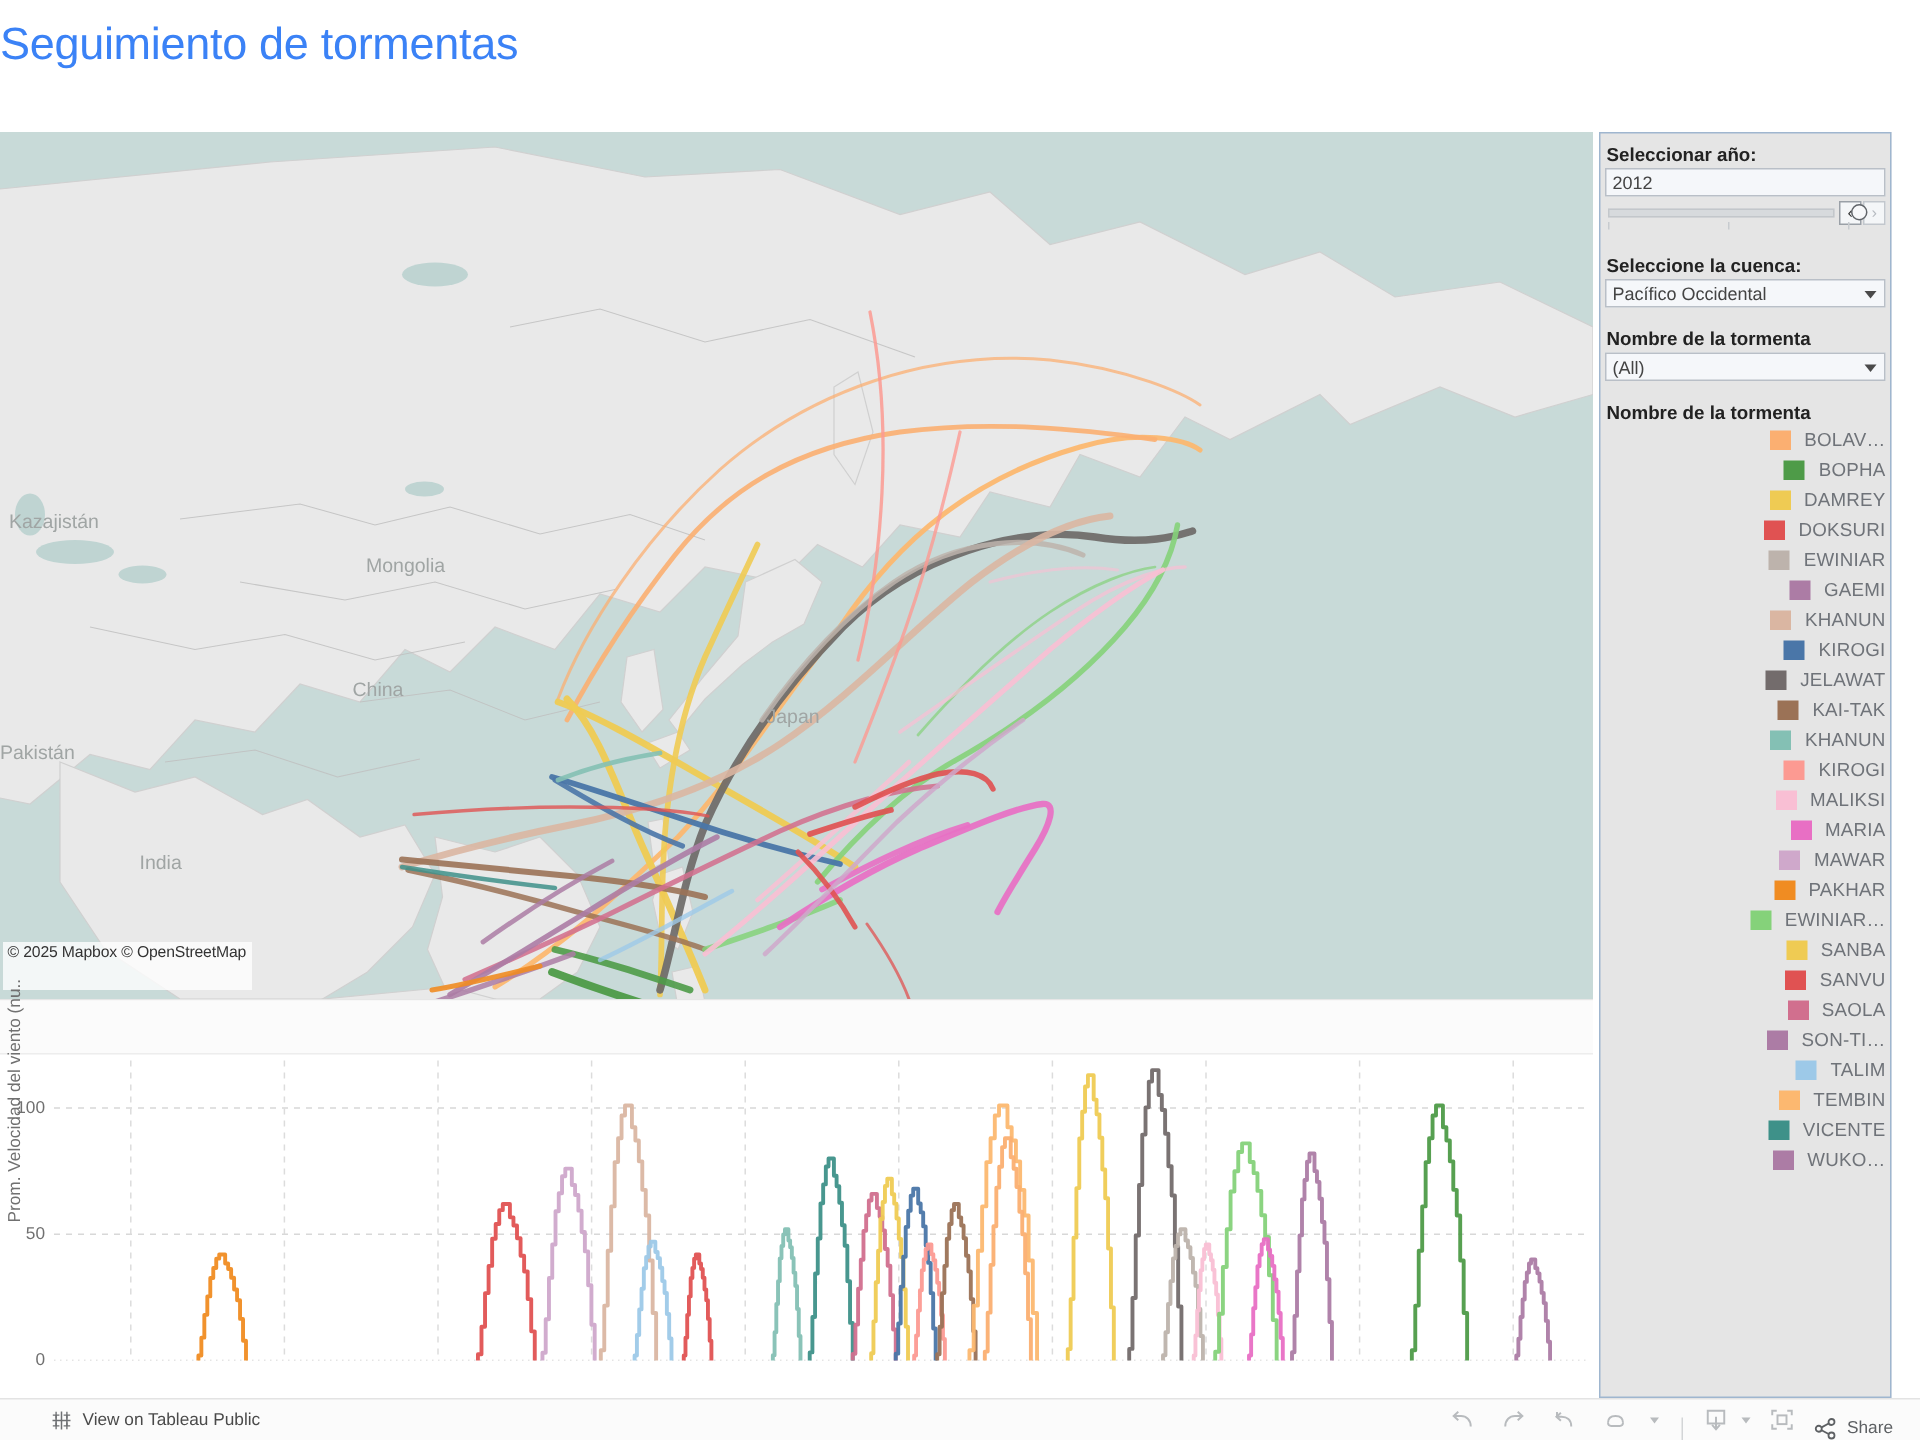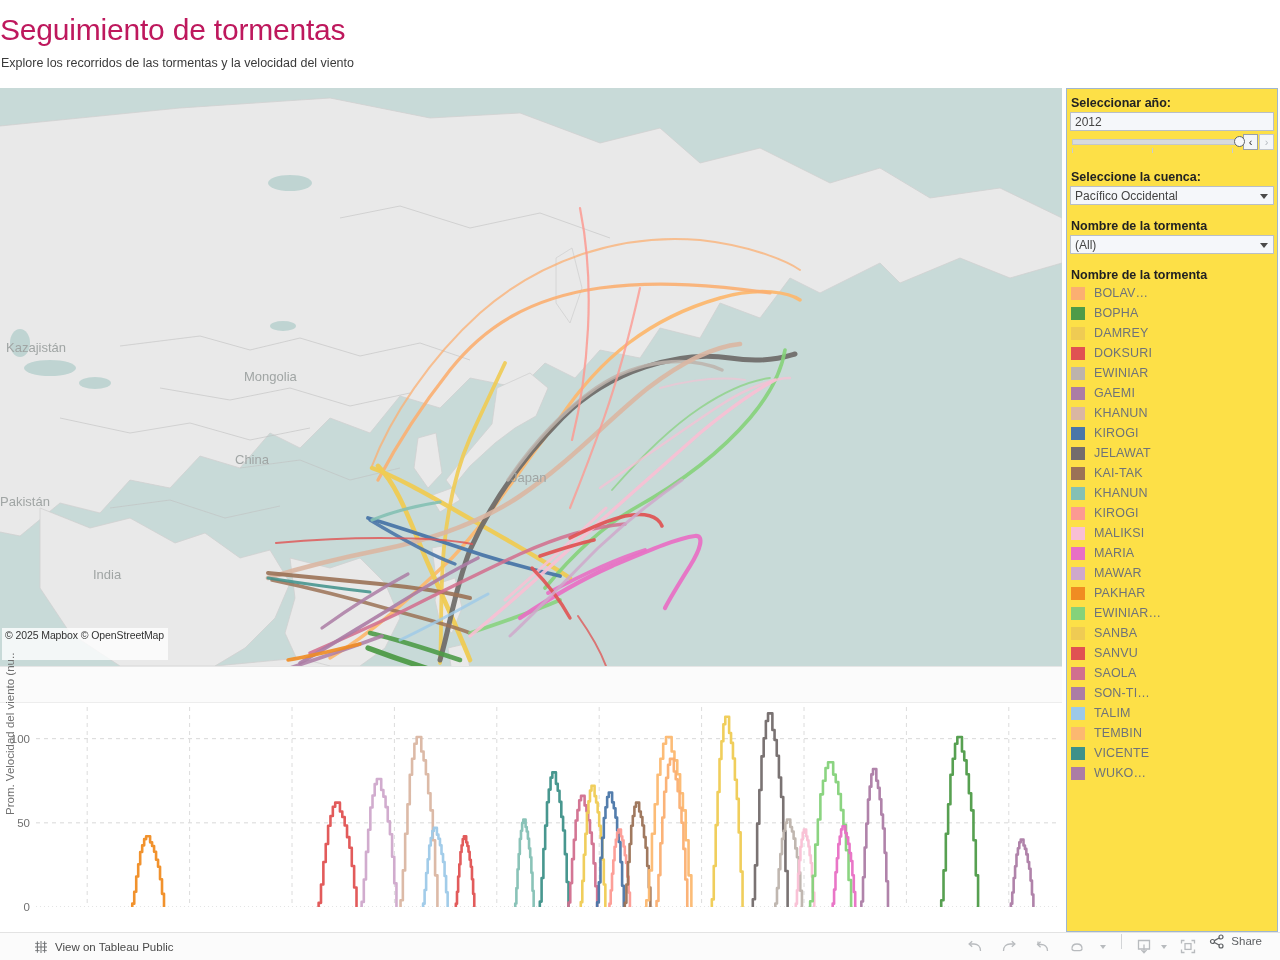--- a/index.html
+++ b/index.html
@@ -9,21 +9,21 @@
     background: #ffffff;
     font-family: "Liberation Sans", sans-serif;
     overflow: hidden;
   }
   #app { position: relative; width: 1280px; height: 960px; background: #fff; }
 
   
   .hdr { position: absolute; left: 0; top: 0; width: 1280px; height: 88px; background: #fff; }
   .hdr-title {
     position: absolute; left: 0; top: 13px;
-    font-size: 30px; font-weight: 400; color: #be185d; letter-spacing: -0.2px;
+    font-size: 30px; font-weight: 400; color: #3b82f6; letter-spacing: -0.2px;
     white-space: nowrap;
   }
   .hdr-sub {
     position: absolute; left: 1px; top: 56px;
     font-size: 12.5px; color: #3a3a3a; white-space: nowrap;
   }
 
   
   .map-panel {
     position: absolute; left: 0; top: 88px; width: 1062px; height: 578px;
@@ -67,22 +67,22 @@
     transform: translateY(-50%);
   }
   .xtick {
     position: absolute; top: 246px;
     font-size: 12.5px; color: #707070; white-space: nowrap;
     transform: translateX(-50%);
   }
 
   
   .ctrl-col {
-    position: absolute; left: 1066px; top: 88px; width: 212px; height: 844px;
-    background: #fde047; border: 1px solid #9fb6cf;
+    position: absolute; left: 1066px; top: 88px; width: 195px; height: 844px;
+    background: #e5e5e5; border: 1px solid #9fb6cf;
   }
   .ctrl-inner { position: relative; padding: 4px 3px 0 3px; }
   .ctrl-label {
     font-size: 12.5px; font-weight: bold; color: #222;
     margin: 3px 0 2px 1px; white-space: nowrap;
   }
   .ctrl-box {
     background: #f5f7fa; border: 1px solid #b9bfc7;
     height: 19px; font-size: 12px; color: #444;
     display: flex; align-items: center; padding: 0 4px;
@@ -118,38 +118,38 @@
   .sbtn.dim { color: #b6bbc1; border-color: #c2c7cd; }
   .ctrl-gap { height: 11px; }
 
   
   .legend-title {
     font-size: 12.5px; font-weight: bold; color: #222;
     margin: 14px 0 1px 1px; white-space: nowrap;
   }
   .legend-list { margin: 0; padding: 0; list-style: none; }
   .legend-item {
-    display: flex; align-items: center; height: 20px; padding-left: 1px;
+    display: flex; align-items: center; height: 20px; padding-left: 1px; justify-content: flex-end;
   }
   .legend-sw { width: 14px; height: 13px; flex: 0 0 14px; }
   .legend-lbl {
     margin-left: 9px; font-size: 12.5px; color: #6f7379; white-space: nowrap;
     letter-spacing: 0.15px;
   }
 
   
   .toolbar {
     position: absolute; left: 0; top: 932px; width: 1280px; height: 28px;
     background: #fbfbfb; border-top: 1px solid #e3e3e3;
     display: flex; align-items: center;
   }
   .tb-left { display: flex; align-items: center; margin-left: 34px; }
   .tb-tabpub { font-size: 11.5px; color: #4a4a4a; margin-left: 7px; white-space: nowrap; }
   .tb-right {
-    margin-left: auto; display: flex; align-items: flex-start; margin-right: 12px; gap: 0px;
+    margin-left: auto; display: flex; align-items: flex-end; margin-right: 12px; gap: 0px;
   }
   .tb-ico {
     width: 34px; height: 26px; display: flex; align-items: center; justify-content: center;
     color: #b8bbbe;
   }
   .tb-sep { width: 1px; height: 15px; background: #d3d5d7; margin: 0 9px; }
   .tb-share {
     display: flex; align-items: center; gap: 6px; color: #5d6063;
     font-size: 11.5px; padding: 0 6px 0 4px; white-space: nowrap;
   }
@@ -159,21 +159,20 @@
     border-top: 4.5px solid #b8bbbe;
   }
 </style>
 </head>
 <body>
 
 <div id="app">
 
   <div class="hdr">
     <div class="hdr-title">Seguimiento de tormentas</div>
-    <div class="hdr-sub">Explore los recorridos de las tormentas y la velocidad del viento</div>
   </div>
 
   <div class="map-panel">
     <svg class="map-svg" width="1062" height="578" viewBox="0 0 1062 578">
       <defs>
         <clipPath id="mapclip">
             <rect x="0" y="0" width="1062" height="578"></rect>
           </clipPath>
       </defs>
       <g clip-path="url(#mapclip)">

